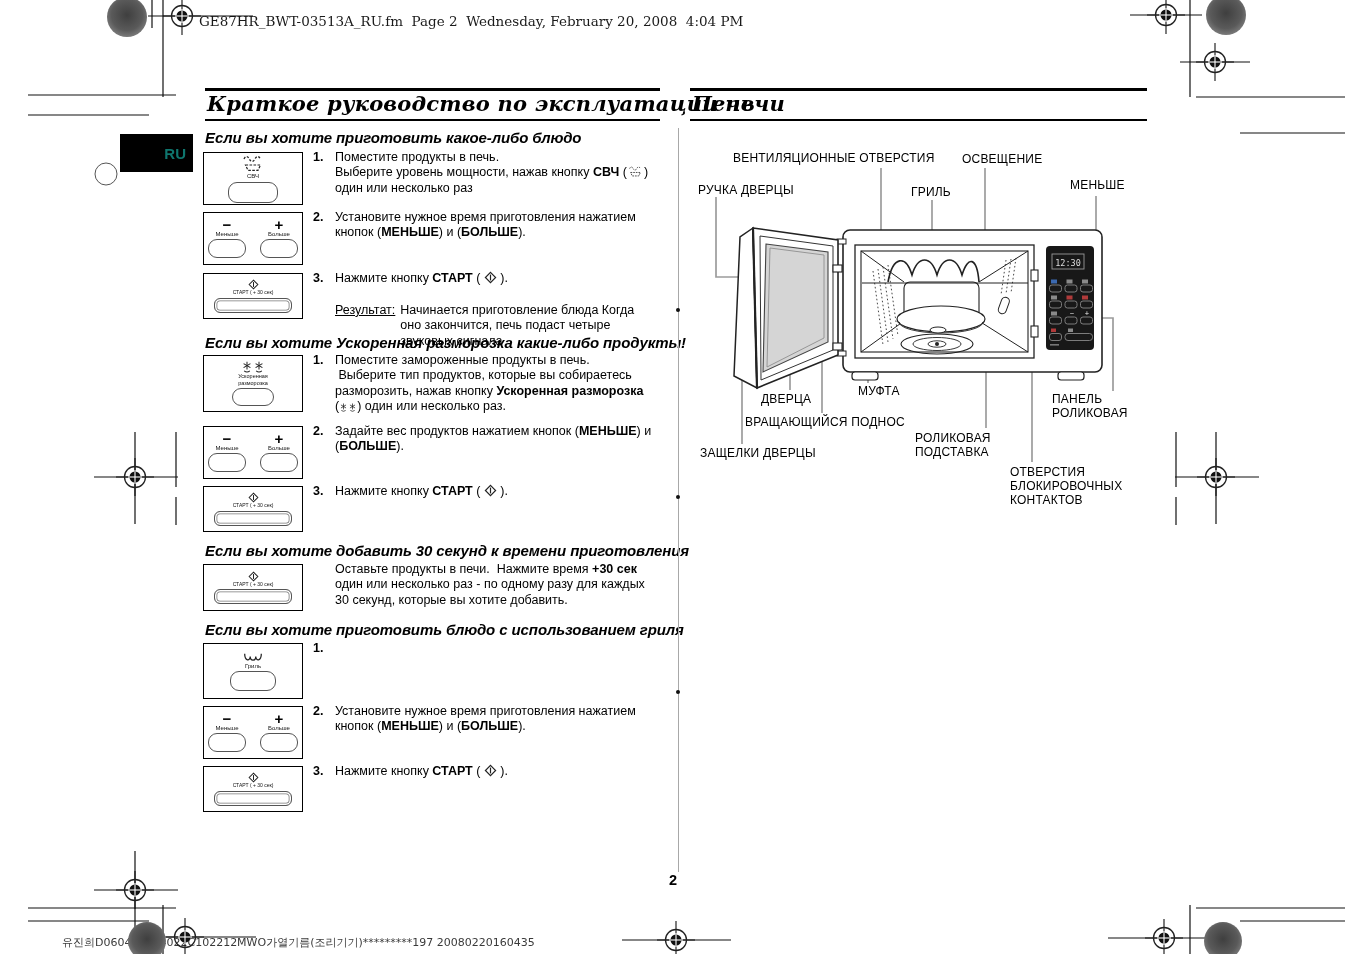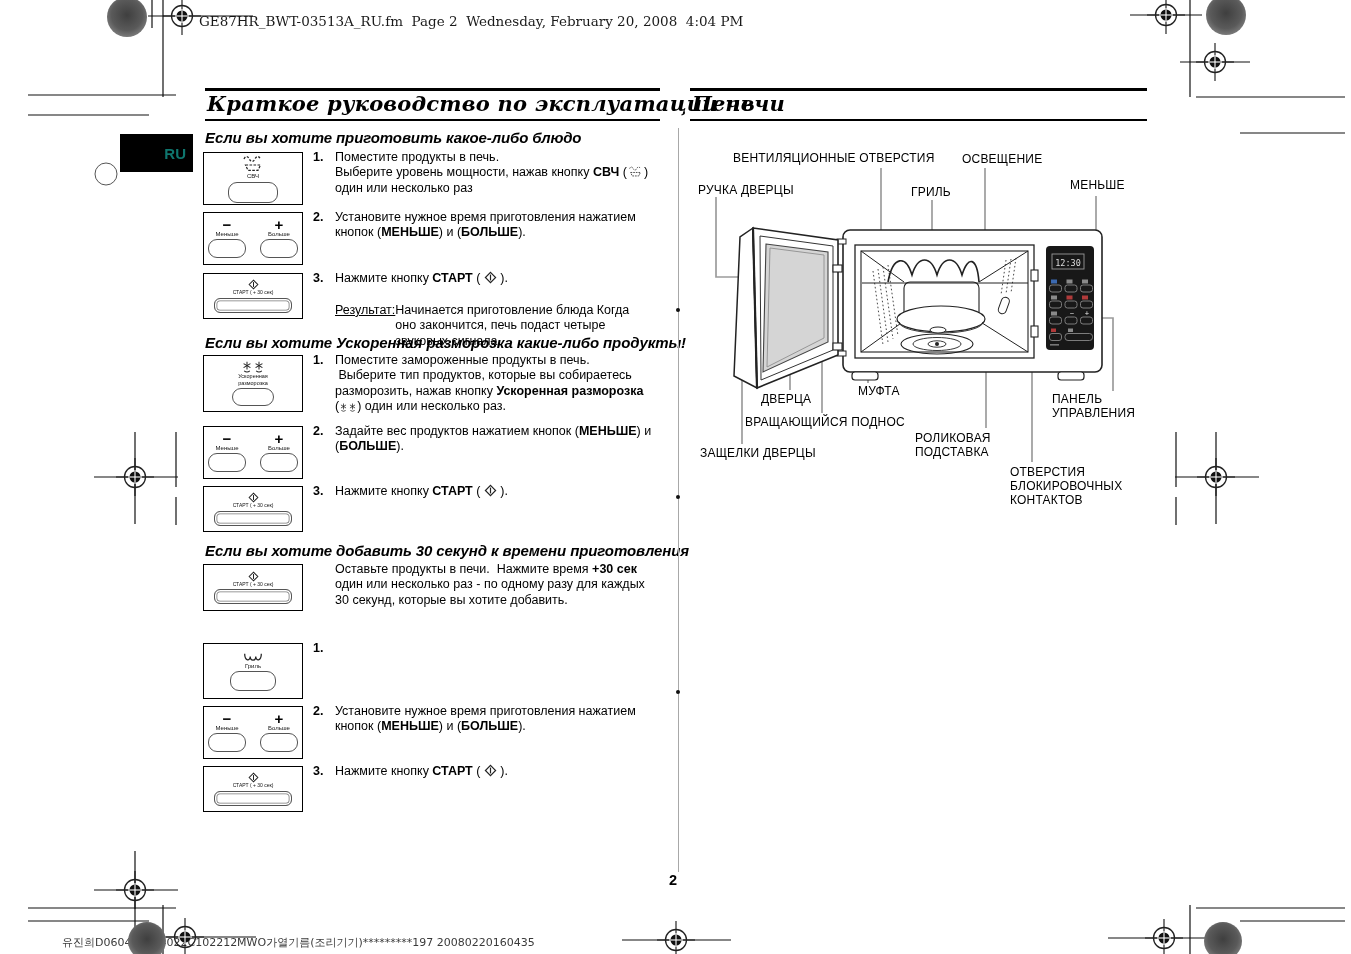--- a/index.html
+++ b/index.html
@@ -110,21 +110,21 @@
     <svg class="ic" width="11" height="11" viewBox="0 0 13 13">
         <use href="#sym-start"></use>
       </svg>
     <div class="tiny" style="font-size:5px">СТАРТ ( + 30 сек)</div>
     <div class="btn" style="width:78px;height:15px;margin-top:2px;border-radius:6px;box-shadow:inset 0 0 0 1.5px #fff, inset 0 0 0 2.3px #777"></div>
   </div>
   <div class="abs stepnum" style="left:313px;top:271px">3.</div>
   <div class="abs t" style="left:335px;top:271px;width:336px"><span>Нажмите кнопку </span><span class="b">СТАРТ</span><span> ( </span><svg class="ic" width="13" height="13" viewBox="0 0 13 13">
         <use href="#sym-start"></use>
       </svg><span> ).</span>
-    <div class="result"><span class="u" style="">Результат:</span><span class="t">Начинается приготовление блюда Когда
+    <div class="result"><span class="u" style="margin-right:5px">Результат:</span><span class="t">Начинается приготовление блюда Когда
 оно закончится, печь подаст четыре
 звуковых сигнала</span></div>
   </div>
 
   <div class="abs sechead" style="left:205px;top:334px">Если вы хотите Ускоренная разморозка какие-либо продукты!</div>
 
   <div class="abs box" style="left:203px;top:355px;width:100px;height:57px">
     <svg class="ic" width="24" height="12" viewBox="0 0 26 13">
         <use href="#sym-defrost"></use>
       </svg>
@@ -175,20 +175,21 @@
     <svg class="ic" width="11" height="11" viewBox="0 0 13 13">
         <use href="#sym-start"></use>
       </svg>
     <div class="tiny" style="font-size:5px">СТАРТ ( + 30 сек)</div>
     <div class="btn" style="width:78px;height:15px;margin-top:2px;border-radius:6px;box-shadow:inset 0 0 0 1.5px #fff, inset 0 0 0 2.3px #777"></div>
   </div>
   <div class="abs t" style="left:335px;top:562px;width:340px"><span>Оставьте продукты в печи.  Нажмите время </span><span class="b">+30 сек</span><span>
 один или несколько раз - по одному разу для каждых
 30 секунд, которые вы хотите добавить.</span></div>
 
+  <div class="abs sechead" style="left:205px;top:621px">Если вы хотите приготовить блюдо с использованием гриля</div>
 
   <div class="abs box" style="left:203px;top:643px;width:100px;height:56px">
     <svg class="ic" width="22" height="12" viewBox="0 0 22 13">
         <use href="#sym-grill"></use>
       </svg>
     <div class="tiny">Гриль</div>
     <div class="btn" style="width:46px;height:20px;margin-top:2px"></div>
   </div>
   <div class="abs stepnum" style="left:313px;top:641px">1.</div>
 
@@ -236,21 +237,21 @@
   <div class="abs lbl" style="left:698px;top:183px">РУЧКА ДВЕРЦЫ</div>
   <div class="abs lbl" style="left:911px;top:185px">ГРИЛЬ</div>
   <div class="abs lbl" style="left:1070px;top:178px">МЕНЬШЕ</div>
   <div class="abs lbl" style="left:761px;top:392px">ДВЕРЦА</div>
   <div class="abs lbl" style="left:858px;top:384px">МУФТА</div>
   <div class="abs lbl" style="left:745px;top:415px">ВРАЩАЮЩИЙСЯ ПОДНОС</div>
   <div class="abs lbl" style="left:700px;top:446px">ЗАЩЕЛКИ ДВЕРЦЫ</div>
   <div class="abs lbl" style="left:915px;top:431px">РОЛИКОВАЯ
 ПОДСТАВКА</div>
   <div class="abs lbl" style="left:1052px;top:392px">ПАНЕЛЬ
-УПРАВЛЕНИЯ</div>
+РОЛИКОВАЯ</div>
   <div class="abs lbl" style="left:1010px;top:465px">ОТВЕРСТИЯ
 БЛОКИРОВОЧНЫХ
 КОНТАКТОВ</div>
 
   <svg class="abs" style="left:690px;top:145px" width="470" height="390" viewBox="0 0 470 390">
 
     <g stroke="#9c9c9c" stroke-width="1.7" fill="none">
       <path d="M191,23 V170"></path>
       <path d="M295,23 V158"></path>
       <path d="M242,55 V117"></path>

